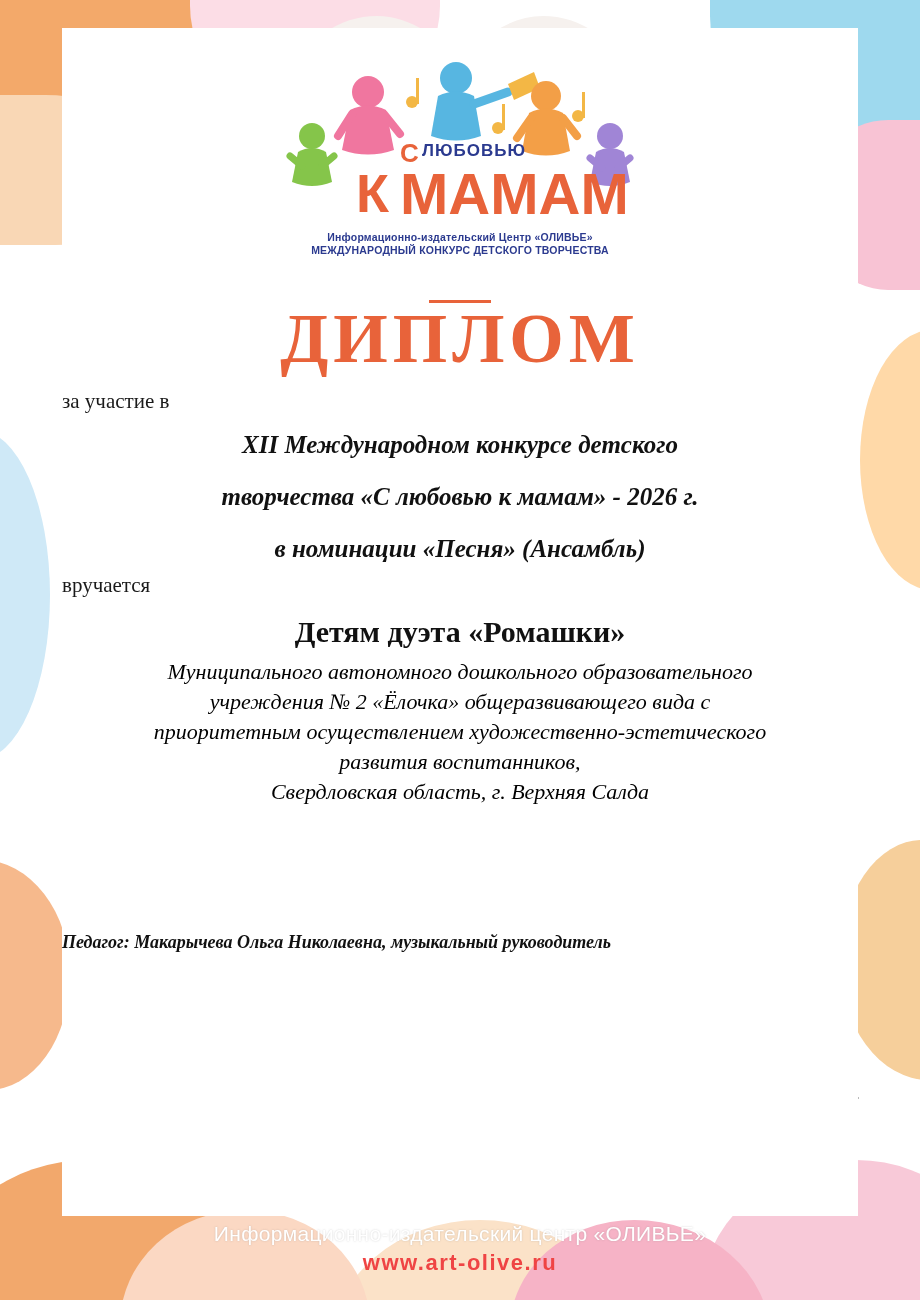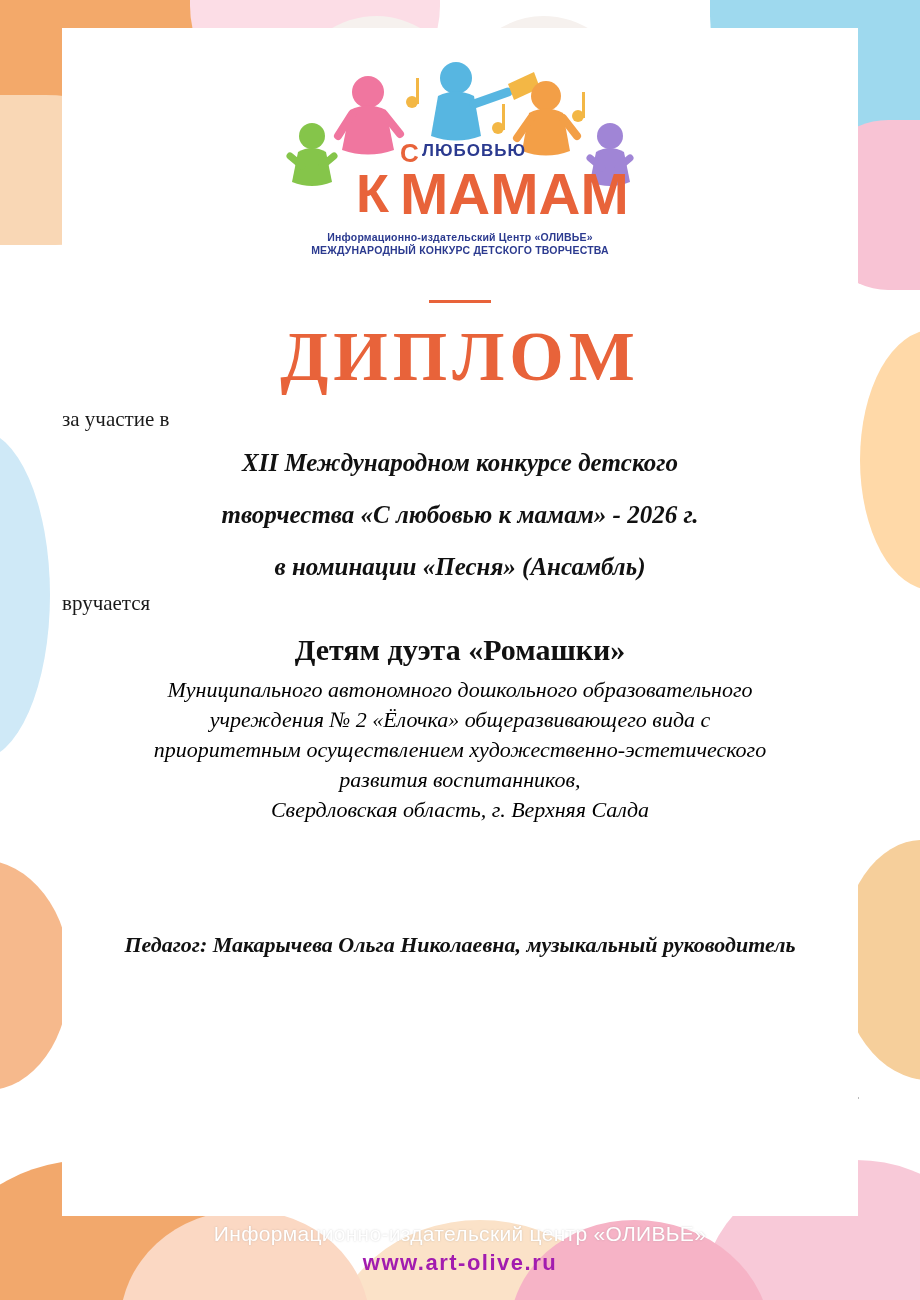--- a/index.html
+++ b/index.html
@@ -195,23 +195,23 @@
     text-align: center;
     font-style: italic;
     font-size: 22px;
     color: #000000;
     line-height: 30px;
     padding: 0 20px;
   }
   .teacher {
     font-weight: bold;
     font-style: italic;
-    font-size: 22px;
-    color: #111;
-    text-align: center;
+    font-size: 18px;
+    color: #111;
+    text-align: left;
   }
 
   .date-row {
     position: absolute;
     left: 92px;
     top: 986px;
     font-family: "Liberation Sans", sans-serif;
     font-size: 19px;
     color: #111;
   }
@@ -269,21 +269,21 @@
     font-family: "Liberation Sans", sans-serif;
     font-size: 21px;
     color: #ffffff;
     text-shadow: 0 0 2px rgba(120,120,120,.35);
     letter-spacing: .3px;
   }
   .footer-2 {
     font-family: "Liberation Sans", sans-serif;
     font-size: 22px;
     font-weight: bold;
-    color: #a21caf;
+    color: #ef4444;
     letter-spacing: 1.5px;
     margin-top: 4px;
   }
 </style>
 </head>
 <body>
 
 <div class="page">
 
   <div class="blob bg-top-left"></div>
@@ -351,21 +351,21 @@
     </svg>
     <div class="logo-sub">
       <div>Информационно-издательский Центр «ОЛИВЬЕ»</div>
       <div>МЕЖДУНАРОДНЫЙ КОНКУРС ДЕТСКОГО ТВОРЧЕСТВА</div>
     </div>
   </div>
 
   <div style="position:absolute; left:62px; top:300px; width:796px; z-index:5;">
     <div class="divider"></div>
 
-    <div class="title" style="margin-top:18px;">ДИПЛОМ</div>
+    <div class="title" style="">ДИПЛОМ</div>
 
     <div class="small-line" style="margin-top:12px;">за участие в</div>
 
     <div class="comp-name" style="margin-top:14px;">XII Международном конкурсе детского</div>
     <div class="comp-name">творчества «С любовью к мамам» - 2026 г.</div>
     <div class="comp-name">в номинации «Песня» (Ансамбль)</div>
 
     <div class="small-line" style="margin-top:6px;">вручается</div>
 
     <div class="recipient">Детям дуэта «Ромашки»</div>

